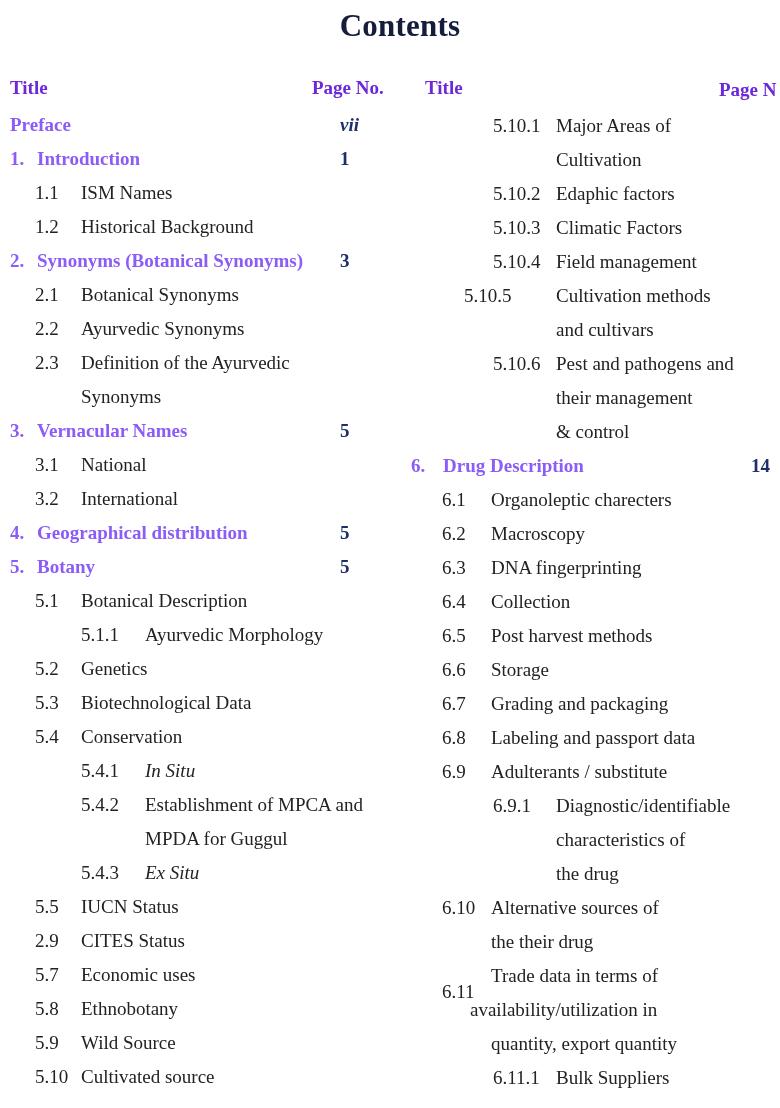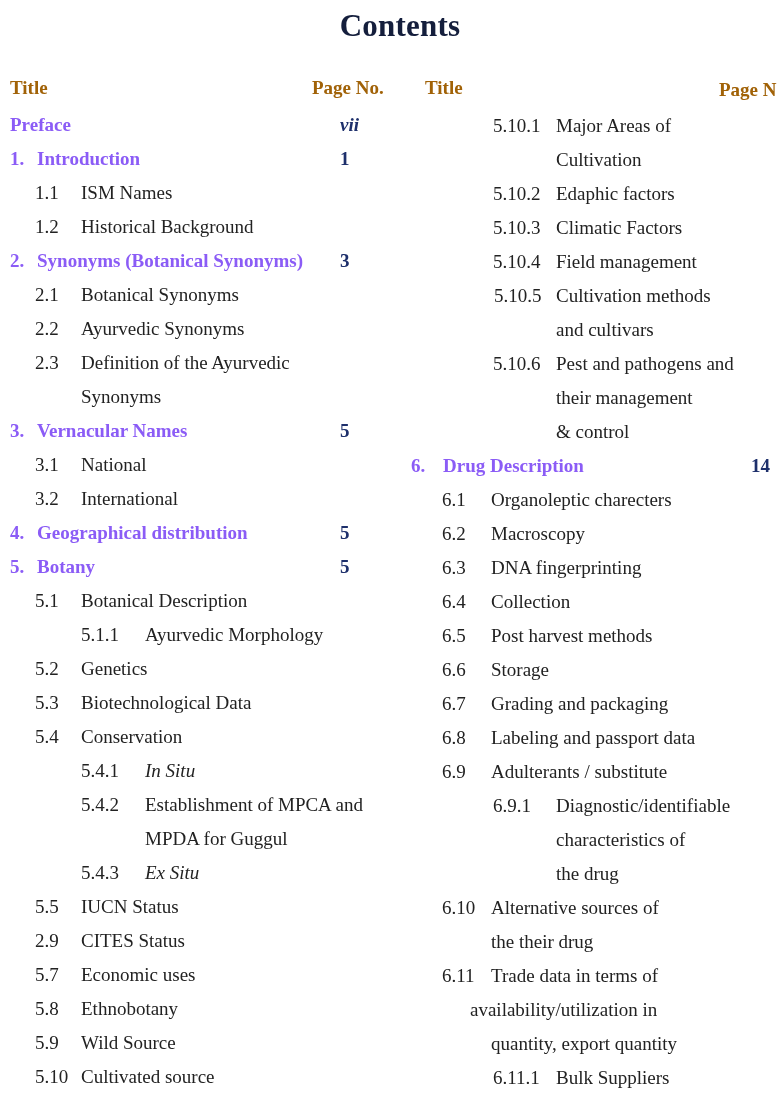--- a/index.html
+++ b/index.html
@@ -1,21 +1,21 @@
 <!DOCTYPE html>
 <html><head>
 <meta charset="utf-8">
 <style>
   html, body { margin:0; padding:0; background:#ffffff; }
   body { width:780px; height:1108px; overflow:hidden; position:relative;
          font-family:"Liberation Serif","DejaVu Serif",serif; color:#222; }
   .title { position:absolute; top:8px; left:0; width:800px; text-align:center;
            font-size:31px; font-weight:bold; color:#141e3c; letter-spacing:0.2px; }
   .row { position:absolute; font-size:19px; line-height:34px; white-space:nowrap; }
-  .hdr { font-weight:bold; color:#a16207; font-size:19px; }
+  .hdr { font-weight:bold; color:#6d28d9; font-size:19px; }
   .chap { font-weight:bold; color:#8b5cf6; }
   .pg { position:absolute; font-weight:bold; color:#1d2f6b; font-size:19px; line-height:34px; }
   .num { position:absolute; }
   .txt { position:absolute; }
   .ital { font-style:italic; }
 </style>
 </head>
 <body>
 
 <div class="title">Contents</div>
@@ -160,21 +160,21 @@
     </div>
     <div class="row" style="top:211px;left:0;">
       <span class="num" style="left:493px;">5.10.3</span>
       <span class="txt" style="left:556px;">Climatic Factors</span>
     </div>
     <div class="row" style="top:245px;left:0;">
       <span class="num" style="left:493px;">5.10.4</span>
       <span class="txt" style="left:556px;">Field management</span>
     </div>
     <div class="row" style="top:279px;left:0;">
-      <span class="num" style="left:494px;">5.10.5</span>
+      <span class="num" style="left:464px;">5.10.5</span>
       <span class="txt" style="left:556px;">Cultivation methods</span>
     </div>
     <div class="row" style="top:313px;left:0;">
       <span class="txt" style="left:556px;">and cultivars</span>
     </div>
     <div class="row" style="top:347px;left:0;">
       <span class="num" style="left:493px;">5.10.6</span>
       <span class="txt" style="left:556px;">Pest and pathogens and</span>
     </div>
     <div class="row" style="top:381px;left:0;">
@@ -235,21 +235,21 @@
       <span class="txt" style="left:556px;">the drug</span>
     </div>
     <div class="row" style="top:891px;left:0;">
       <span class="num" style="left:442px;">6.10</span>
       <span class="txt" style="left:491px;">Alternative sources of</span>
     </div>
     <div class="row" style="top:925px;left:0;">
       <span class="txt" style="left:491px;">the their drug</span>
     </div>
     <div class="row" style="top:959px;left:0;">
-      <span class="num" style="left:442px;">6.11</span>
+      <span class="num" style="left:442px;margin-top:16px;">6.11</span>
       <span class="txt" style="left:491px;">Trade data in terms of</span>
     </div>
     <div class="row" style="top:993px;left:0;">
       <span class="txt" style="left:470px;">availability/utilization in</span>
     </div>
     <div class="row" style="top:1027px;left:0;">
       <span class="txt" style="left:491px;">quantity, export quantity</span>
     </div>
     <div class="row" style="top:1061px;left:0;">
       <span class="num" style="left:493px;">6.11.1</span>

